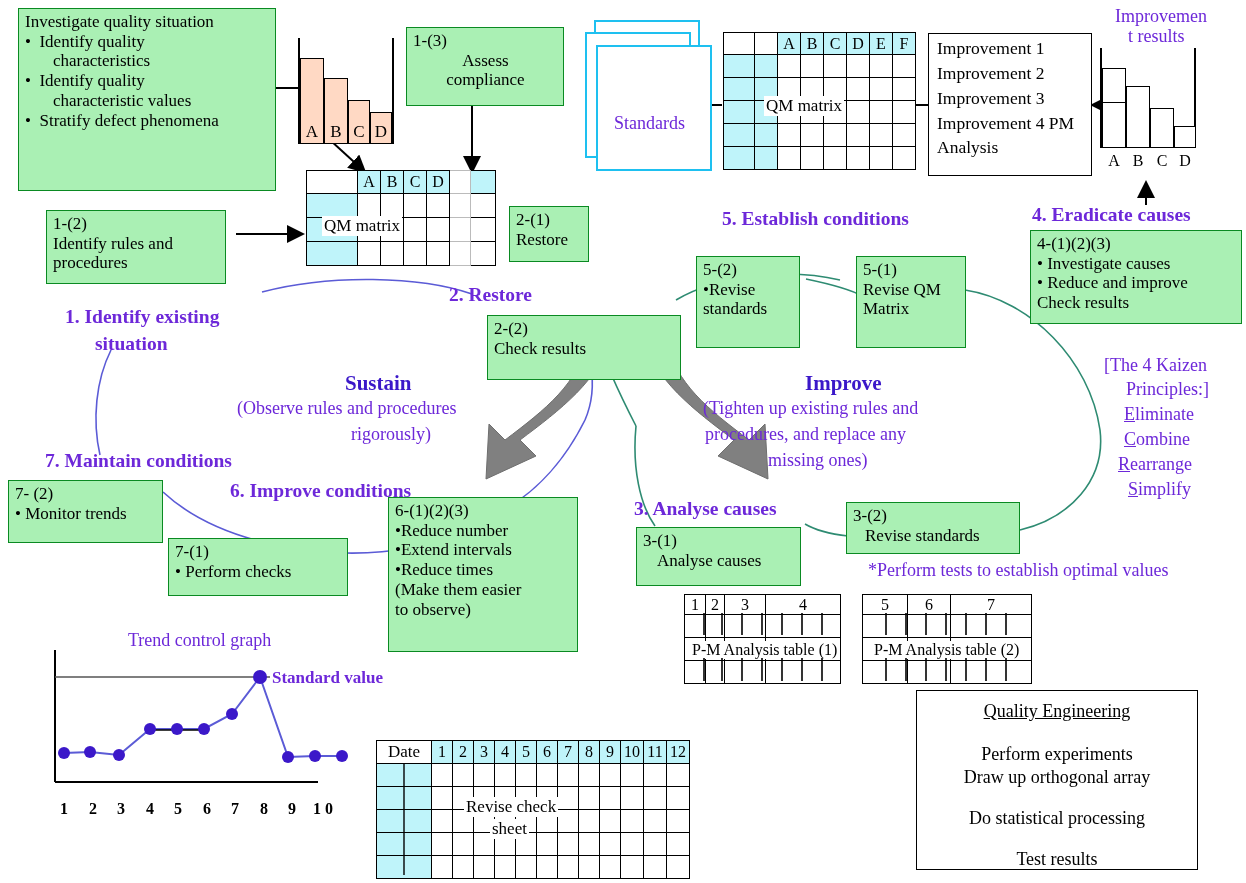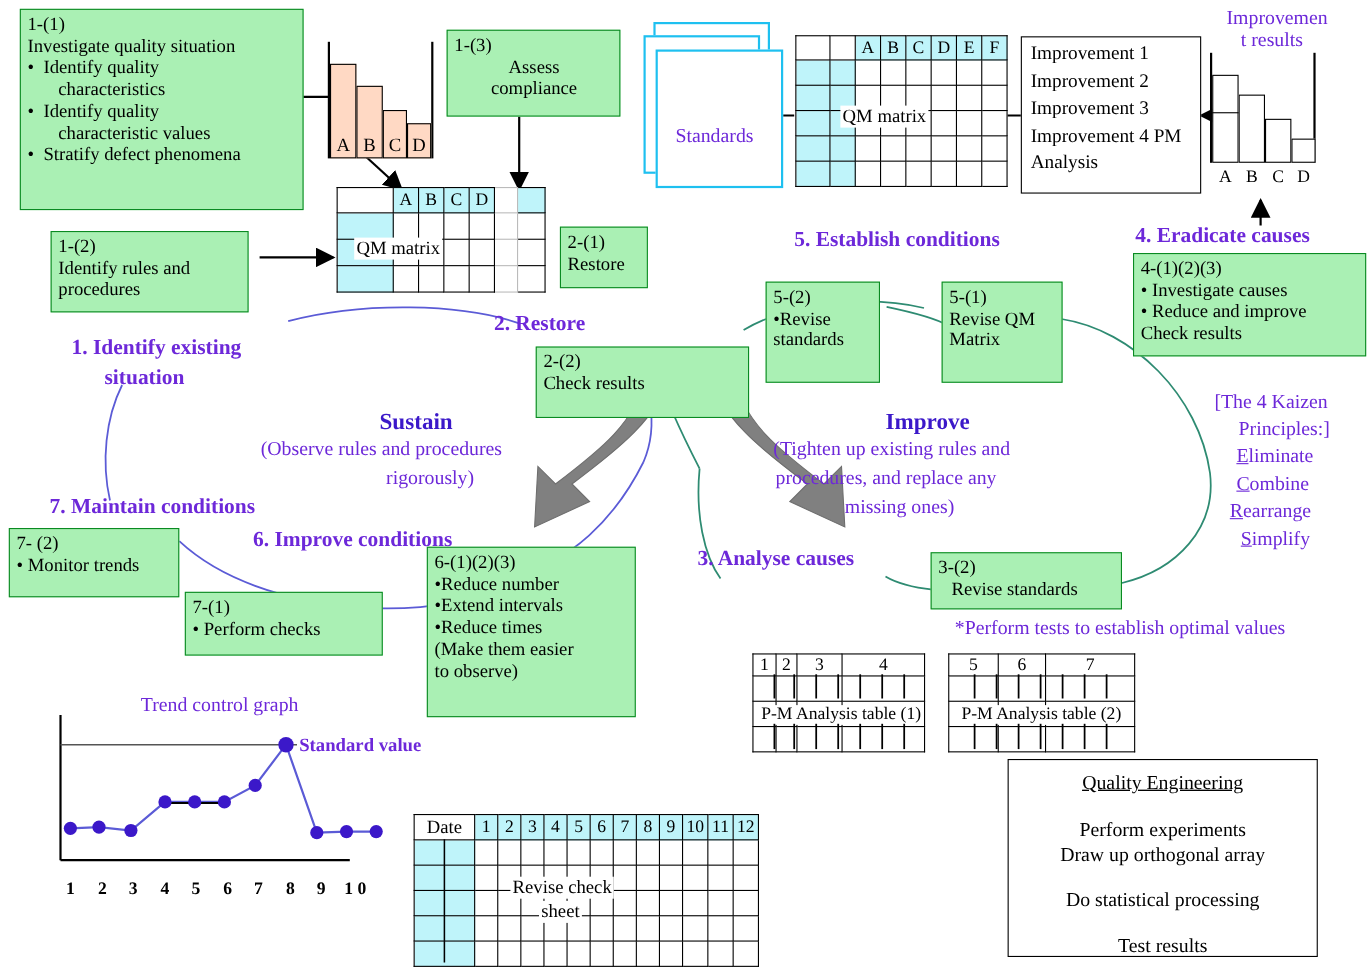--- a/index.html
+++ b/index.html
@@ -108,21 +108,20 @@
     <line x1="1146" y1="205" x2="1146" y2="182" stroke="#000" stroke-width="2" marker-end="url(#ar)"></line>
 
     <g stroke="#000" stroke-width="2.5">
       <line x1="1050" y1="731" x2="1050" y2="752" marker-end="url(#arS)"></line>
       <line x1="1050" y1="772" x2="1050" y2="792" marker-end="url(#arS)"></line>
       <line x1="1050" y1="813" x2="1050" y2="833" marker-end="url(#arS)"></line>
     </g>
   </svg>
 
   <div class="gbox" style="left:18px;top:8px;width:258px;height:183px;">
-    <span class="ln">1-(1)</span>
     <span class="ln">Investigate quality situation</span>
     <span class="ind">•&nbsp;&nbsp;<span>Identify quality</span></span>
     <span class="ind" style="padding-left:28px;text-indent:0;">characteristics</span>
     <span class="ind">•&nbsp;&nbsp;<span>Identify quality</span></span>
     <span class="ind" style="padding-left:28px;text-indent:0;">characteristic values</span>
     <span class="ind">•&nbsp;&nbsp;<span>Stratify defect phenomena</span></span>
   </div>
 
   <div class="barbox" style="left:298px;top:38px;width:96px;height:106px;">
     <div class="axisline" style="left:0;top:0;width:2px;height:106px;"></div>
@@ -359,20 +358,24 @@
 
   <div class="gbox" style="left:388px;top:497px;width:190px;height:155px;">
     <span class="ln">6-(1)(2)(3)</span>
     <span class="ln">•Reduce number</span>
     <span class="ln">•Extend intervals</span>
     <span class="ln">•Reduce times</span>
     <span class="ln">(Make them easier</span>
     <span class="ln">to observe)</span>
   </div>
 
+  <div class="gbox" style="left:636px;top:527px;width:165px;height:59px;">
+    <span class="ln">3-(1)</span>
+    <span class="ln" style="padding-left:14px;">Analyse causes</span>
+  </div>
 
   <div class="gbox" style="left:846px;top:502px;width:174px;height:52px;">
     <span class="ln">3-(2)</span>
     <span class="ln" style="padding-left:12px;">Revise standards</span>
   </div>
 
   <div class="lbl plain" style="left:868px;top:560px;">*Perform tests to establish optimal values</div>
 
   <table class="grid" style="left:684px;top:594px;">
     <tbody>

